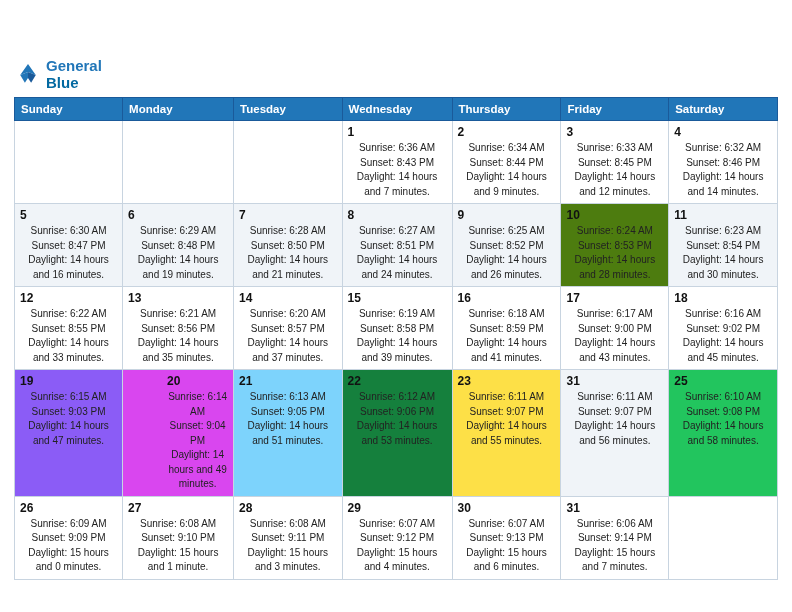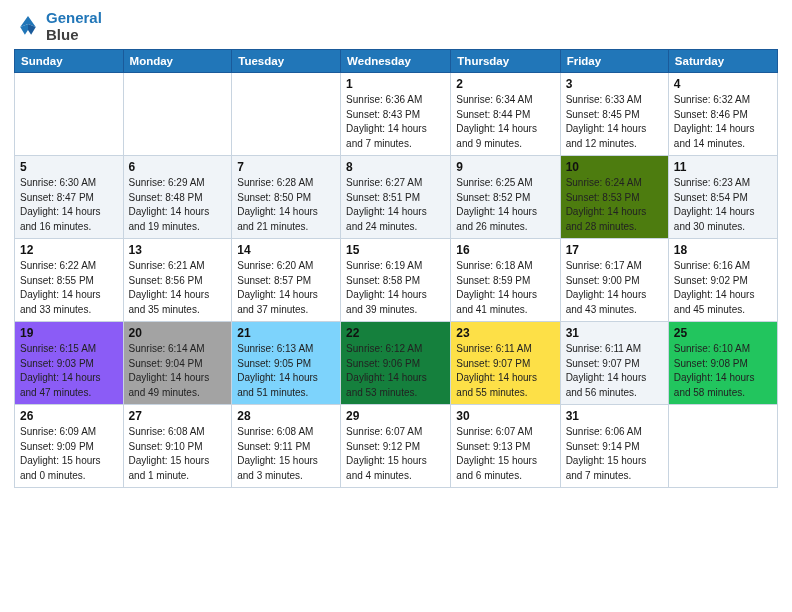--- a/index.html
+++ b/index.html
@@ -14,20 +14,21 @@
       width: 792px;
       min-height: 612px;
       background: #fff;
       padding: 10px 14px 10px 14px;
     }
     .header {
       display: flex;
       justify-content: space-between;
       align-items: flex-start;
       margin-bottom: 6px;
+      margin-top: 48px;
     }
     .logo {
       display: flex;
       align-items: center;
       gap: 4px;
     }
     .logo-text {
       font-size: 15px;
       font-weight: bold;
       color: #1a3a5c;
@@ -83,39 +84,40 @@
     .day-num {
       font-weight: bold;
       font-size: 12px;
       margin-bottom: 2px;
       color: #111;
     }
     .day-info {
       font-size: 10px;
       color: #222;
       line-height: 1.45;
+      text-align: center;
     }
     .empty-cell {
       background: #fff !important;
     }
   </style>
 </head>
 <body>
 
 <div class="page">
   <div class="header">
     <div class="logo">
       <svg class="logo-bird" viewBox="0 0 36 36">
         <polygon points="18,4 28,18 18,14 8,18" fill="#2176b8"></polygon>
         <polygon points="18,14 28,18 22,28 18,22" fill="#1a5a9a"></polygon>
         <polygon points="18,14 8,18 14,28 18,22" fill="#2176b8"></polygon>
       </svg>
       <div class="logo-text">
         <div><span>General</span></div>
-        <div style="color:#404040;">Blue</div>
+        <div style="color:#0369a1;">Blue</div>
       </div>
     </div>
     <div class="title-block">
       <div class="month-title"></div>
       <div class="location"></div>
     </div>
   </div>
 
   <table class="calendar">
     <thead>
@@ -209,21 +211,21 @@
           <td>
             <div class="day-num">18</div>
             <div class="day-info">Sunrise: 6:16 AM<br>Sunset: 9:02 PM<br>Daylight: 14 hours and 45 minutes.</div>
           </td>
         </tr>
         <tr>
           <td style="background: #8b5cf6;">
             <div class="day-num">19</div>
             <div class="day-info">Sunrise: 6:15 AM<br>Sunset: 9:03 PM<br>Daylight: 14 hours and 47 minutes.</div>
           </td>
-          <td style="background: #a3a3a3;">
+          <td style="background: #d946ef; padding-left: 44px;">
             <div class="day-num">20</div>
             <div class="day-info">Sunrise: 6:14 AM<br>Sunset: 9:04 PM<br>Daylight: 14 hours and 49 minutes.</div>
           </td>
           <td style="background: #7dd3fc;">
             <div class="day-num">21</div>
             <div class="day-info">Sunrise: 6:13 AM<br>Sunset: 9:05 PM<br>Daylight: 14 hours and 51 minutes.</div>
           </td>
           <td style="background: #15803d;">
             <div class="day-num">22</div>
             <div class="day-info">Sunrise: 6:12 AM<br>Sunset: 9:06 PM<br>Daylight: 14 hours and 53 minutes.</div>

